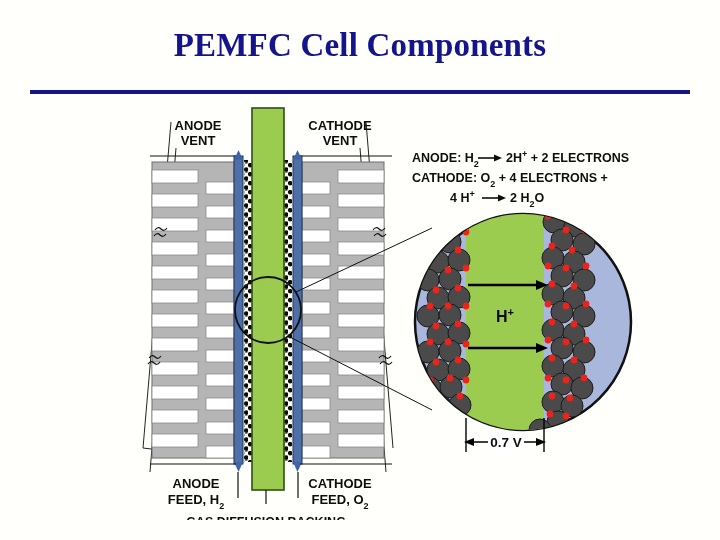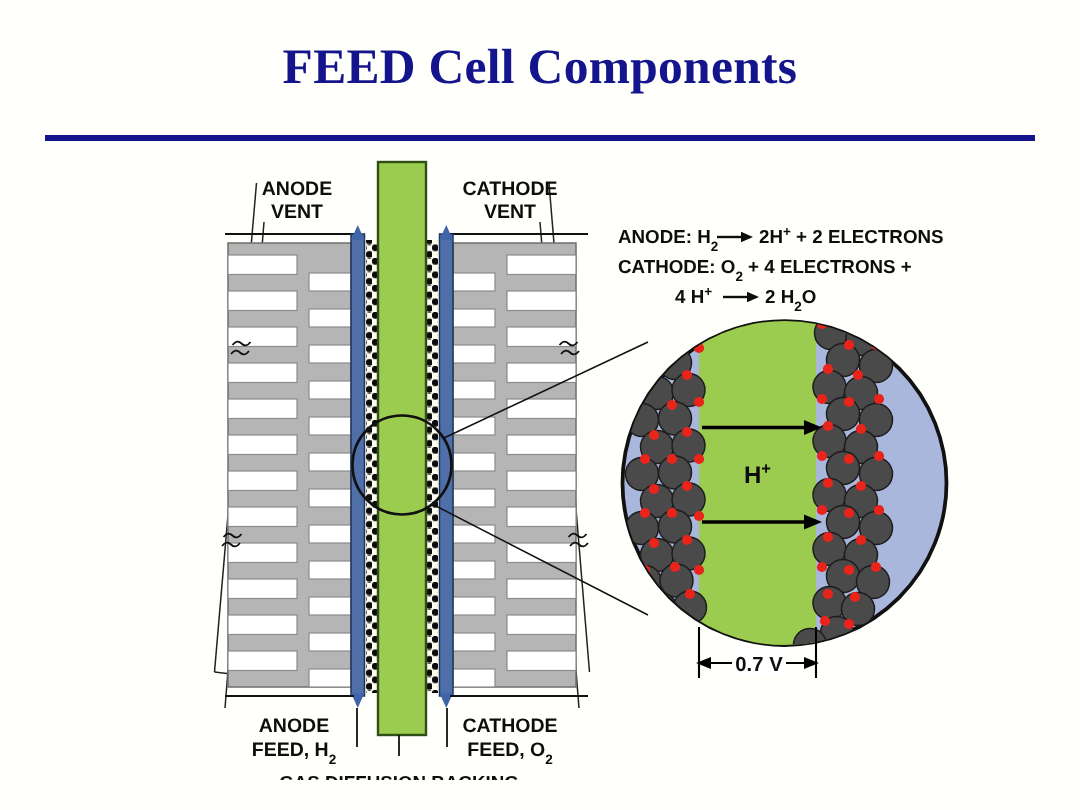--- a/index.html
+++ b/index.html
@@ -63,21 +63,21 @@
     font-weight: bold;
     fill: #0d0d0d;
   }
 </style>
 </head>
 <body>
 
 <div id="slide">
 
   <div id="title-block">
-    <div id="page-title">FEED Cell Components</div>
+    <div id="page-title">PEMFC Cell Components</div>
   </div>
   <div id="title-rule"></div>
 
   <div id="figure">
     <svg width="720" height="420" viewBox="0 0 720 420" xmlns="http://www.w3.org/2000/svg">
 
       <defs>
 
         <pattern id="beadcol" x="0" y="0" width="8" height="9" patternUnits="userSpaceOnUse">
           <rect x="0" y="0" width="8" height="9" fill="#fdfdf0"></rect>

